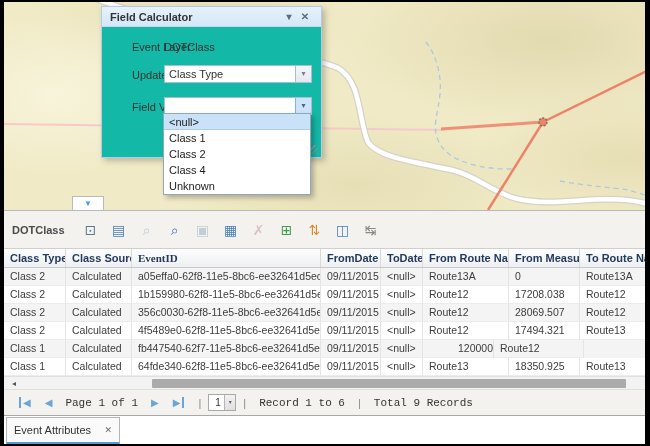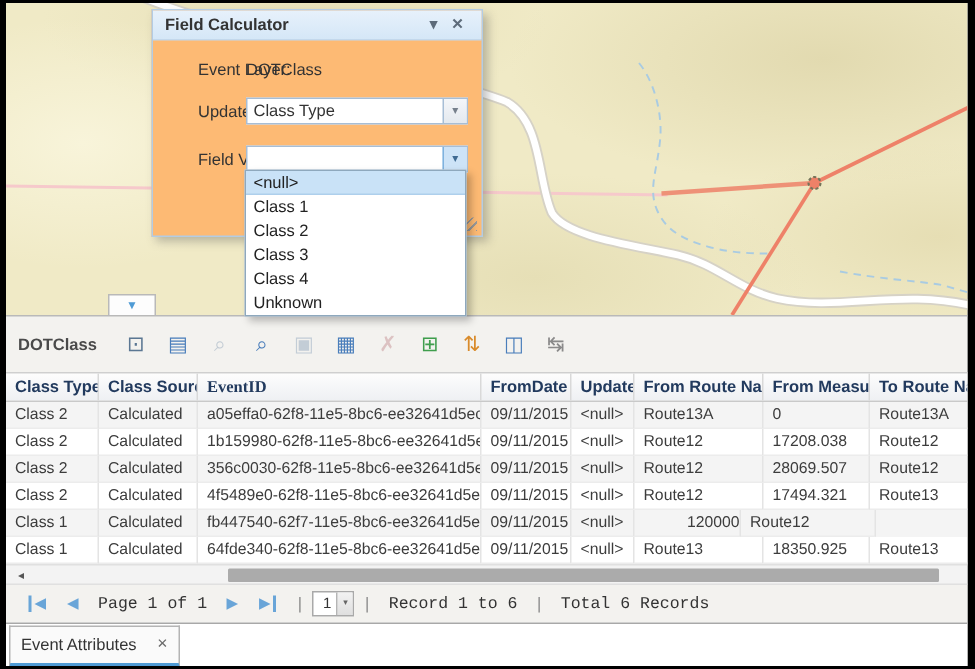--- a/index.html
+++ b/index.html
@@ -13,21 +13,21 @@
       radial-gradient(ellipse 260px 100px at 55% 88%, #e6dfb6 0%, rgba(230,223,182,0) 70%),
       radial-gradient(ellipse 200px 120px at 8% 45%, #f8f4da 0%, rgba(248,244,218,0) 70%),
       radial-gradient(ellipse 240px 90px at 30% 6%, #e8e1ba 0%, rgba(232,225,186,0) 70%),
       radial-gradient(ellipse 220px 90px at 97% 75%, #e6deb4 0%, rgba(230,222,180,0) 70%),
       #f0eac6;}
   .map svg{position:absolute;left:0;top:0;}
   
   .collapse-tab{position:absolute;left:68px;top:194px;width:32px;height:14px;background:#fdfdfd;
     border:1px solid #b9b9b9;border-bottom:none;text-align:center;font-size:8px;color:#4f9bd5;line-height:13px;cursor:pointer;}
   
-  .dialog{position:absolute;left:97px;top:4px;width:221px;height:152px;background:#fdba74;
+  .dialog{position:absolute;left:97px;top:4px;width:221px;height:152px;background:#14b8a6;
     border:1px solid #b3cce4;box-shadow:3px 3px 6px rgba(80,80,80,.35);font-size:11px;color:#333;}
   .dlg-title{height:20px;background:linear-gradient(#e7f1fb,#d5e7f7);border-bottom:1px solid #c3d8ec;
     line-height:20px;padding:0 8px;font-weight:bold;display:flex;}
   .dlg-title .t{flex:1;}
   .dlg-ico{width:16px;text-align:center;color:#5d6b7a;font-size:10px;cursor:pointer;}
   .dlg-label{position:absolute;left:30px;white-space:nowrap;}
   .dlg-value{position:absolute;left:62px;white-space:nowrap;}
   .combo{position:absolute;left:62px;width:148px;height:18px;border:1px solid #a7bed6;background:#fff;
     font-size:11px;line-height:16px;padding-left:4px;cursor:pointer;}
   .combo-btn{position:absolute;right:0;top:0;width:16px;height:16px;background:linear-gradient(#f4f6f9,#e4e9ef);
@@ -127,21 +127,20 @@
       <span class="combo-btn">▾</span>
     </div>
 
     <span class="grip"></span>
   </div>
 
   <div class="ddlist" id="dropdown-list">
       <div class="opt selected">&lt;null&gt;</div>
       <div class="opt">Class 1</div>
       <div class="opt">Class 2</div>
-      <div class="opt">Class 3</div>
       <div class="opt">Class 4</div>
       <div class="opt">Unknown</div>
     </div>
 
   <div class="panel">
     <div class="toolbar">
       <span class="layer-name">DOTClass</span>
       <span id="toolbar-icons" style="display:flex">
           <span class="tbi" style="color: rgb(91, 119, 147);">⊡</span>
           <span class="tbi" style="color: rgb(74, 126, 187);">▤</span>
@@ -156,21 +155,21 @@
           <span class="tbi" style="color: rgb(138, 138, 138);">↹</span>
         </span>
     </div>
 
     <div class="tbl">
       <div class="t-head" id="thead">
           <span style="width: 62px;">Class Type</span>
           <span style="width: 66px;">Class Source</span>
           <span style="width: 189px; font-family: Liberation Serif, serif;">EventID</span>
           <span style="width: 60px;">FromDate</span>
-          <span style="width: 42px;">Update</span>
+          <span style="width: 42px;">ToDate</span>
           <span style="width: 86px;">From Route Name</span>
           <span style="width: 71px;">From Measure</span>
           <span style="width: 90px;">To Route Name</span>
         </div>
       <div id="tbody">
           <div class="t-row alt">
             <span style="width: 62px;">Class 2</span>
             <span style="width: 66px;">Calculated</span>
             <span style="width: 189px;">a05effa0-62f8-11e5-8bc6-ee32641d5ec9</span>
             <span style="width: 60px;">09/11/2015</span>
@@ -243,21 +242,21 @@
       <span class="pg-ico">▶</span>
       <span class="pg-ico pg-last">▶</span>
       <span class="pg-sep">|</span>
       <span class="pg-spin">
         <span>1</span>
         <span class="sc">▾</span>
       </span>
       <span class="pg-sep">|</span>
       <span class="pg-text">Record 1 to 6</span>
       <span class="pg-sep">|</span>
-      <span class="pg-text">Total 6 Records</span>
+      <span class="pg-text">Total 9 Records</span>
     </div>
 
     <div class="tabbar">
       <div class="tab">
         <span class="tab-label">Event Attributes</span>
         <span class="tab-close">✕</span>
       </div>
     </div>
   </div>
 

